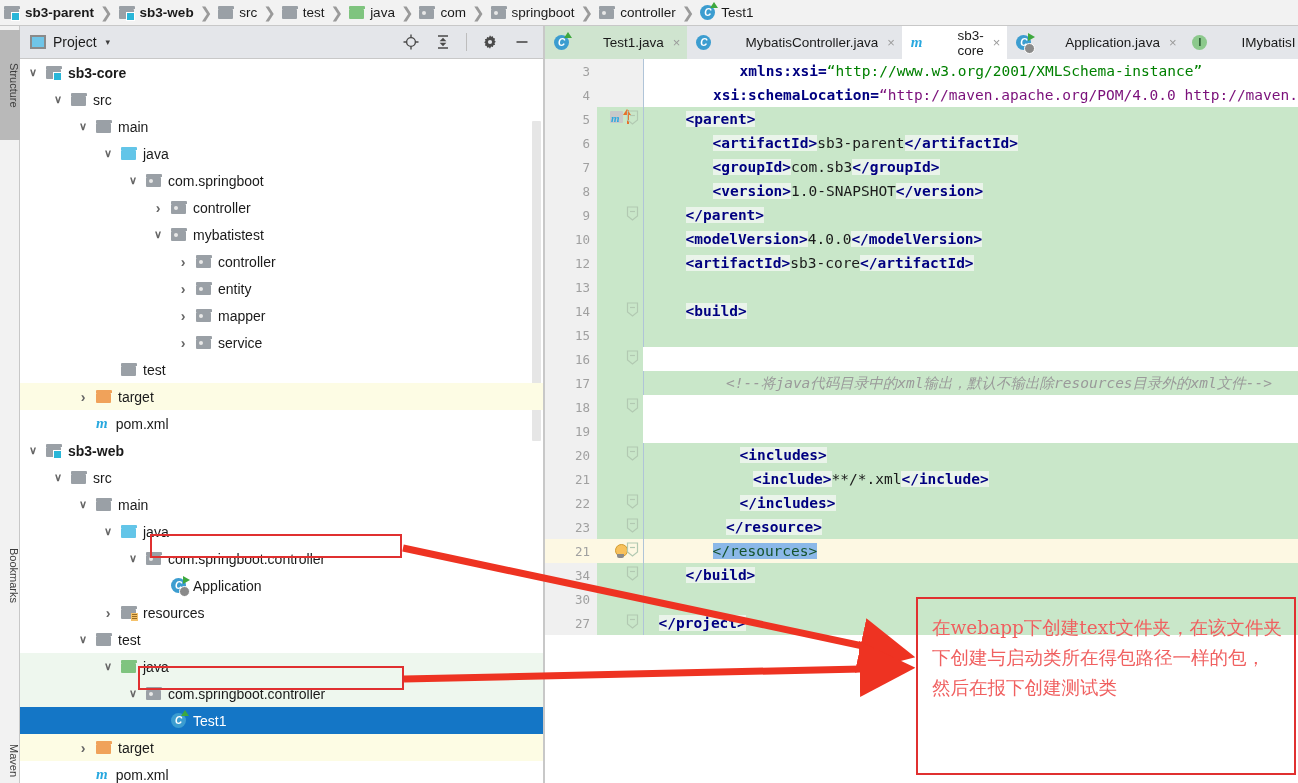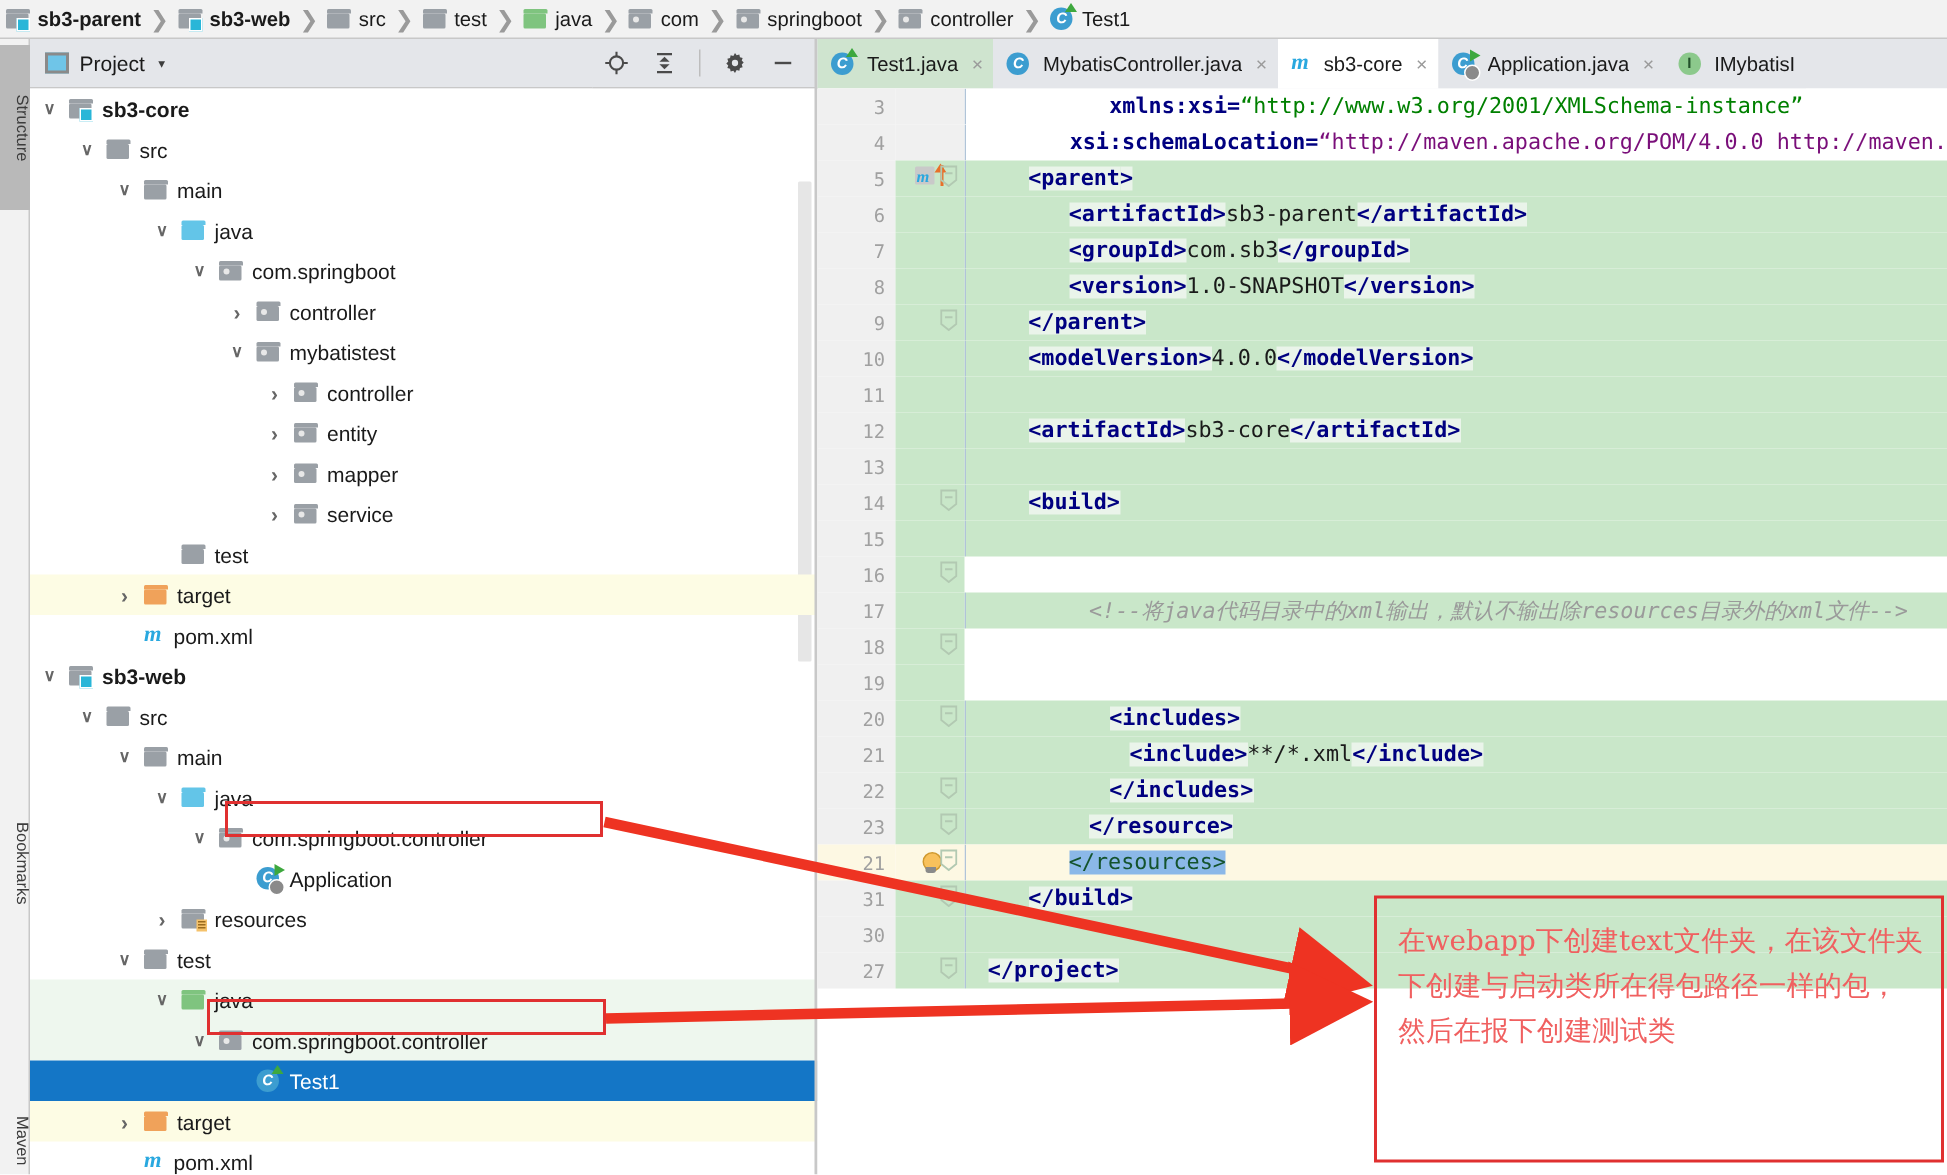--- a/index.html
+++ b/index.html
@@ -105,21 +105,21 @@
 
   
   .tabbar { position:absolute; left:545px; top:26px; width:753px; height:33px; background:#e4e6ea;
             display:flex; align-items:flex-end; box-sizing:border-box; }
   .tab { height:33px; display:flex; align-items:center; padding:0 7px 0 9px; gap:5px;
          font-size:13.5px; color:#1a1a1a; box-sizing:border-box; position:relative; }
   .tab.green  { background:#cfe4cf; }
   .tab.grey   { background:#e4e6ea; }
   .tab.active { background:#ffffff; }
   .tab .x { color:#9a9a9a; font-size:13px; margin-left:4px; }
-  .tab .tlbl { max-width:155px; overflow:hidden; text-overflow:clip; }
+  .tab .tlbl { max-width:155px; overflow:hidden; text-overflow:clip;margin-left:25px; }
 
   
   .editor { position:absolute; left:545px; top:59px; width:753px; height:724px; background:#ffffff;
             overflow:hidden; font-family:"DejaVu Sans Mono", monospace; }
   .eline { position:relative; height:24px; display:flex; align-items:stretch; }
   .gutter { width:52px; flex:none; background:#f0f0f0; display:flex; align-items:center;
             justify-content:flex-end; padding-right:7px; box-sizing:border-box;
             font-size:12.5px; color:#a0a0a0; font-family:"DejaVu Sans Mono", monospace; }
   .gicon  { width:46px; flex:none; background:#f0f0f0; display:flex; align-items:center; justify-content:center; position:relative; }
   .fold   { color:#b8c6b8; font-size:11px; }
@@ -615,25 +615,20 @@
             </svg></span>
         </div>
         <div class="codecell"><span class="vline"></span><span style="display: inline-block; width: 40.5px;"></span><span class="tagname">&lt;/parent&gt;</span></div>
       </div>
       <div class="eline green-bg">
         <div class="gutter">10</div>
         <div class="gicon"></div>
         <div class="codecell"><span class="vline"></span><span style="display: inline-block; width: 40.5px;"></span><span class="tagname">&lt;modelVersion&gt;</span><span class="txtval">4.0.0</span><span class="tagname">&lt;/modelVersion&gt;</span></div>
       </div>
       <div class="eline green-bg">
-        <div class="gutter">11</div>
-        <div class="gicon"></div>
-        <div class="codecell"><span class="vline"></span><span style="display: inline-block; width: 40.5px;"></span></div>
-      </div>
-      <div class="eline green-bg">
         <div class="gutter">12</div>
         <div class="gicon"></div>
         <div class="codecell"><span class="vline"></span><span style="display: inline-block; width: 40.5px;"></span><span class="tagname">&lt;artifactId&gt;</span><span class="txtval">sb3-core</span><span class="tagname">&lt;/artifactId&gt;</span></div>
       </div>
       <div class="eline green-bg">
         <div class="gutter">13</div>
         <div class="gicon"></div>
         <div class="codecell"><span class="vline"></span><span style="display: inline-block; width: 40.5px;"></span></div>
       </div>
       <div class="eline green-bg">
@@ -721,21 +716,21 @@
             <span class="base"></span>
           </span>
           <span class="fold" style="position: absolute; right: 4px;"><svg width="13" height="15" viewBox="0 0 13 15">
               <path d="M1.5 1h10v9l-5 4-5-4z" fill="none" stroke="#b2c9b2" stroke-width="1.2"></path>
               <path d="M4 5.5h5" stroke="#b2c9b2" stroke-width="1.2"></path>
             </svg></span>
         </div>
         <div class="codecell"><span class="vline"></span><span style="display: inline-block; width: 67.5px;"></span><span class="selhl" style="color: #14532d; font-weight: normal;">&lt;/resources&gt;</span></div>
       </div>
       <div class="eline green-bg">
-        <div class="gutter">31</div>
+        <div class="gutter">34</div>
         <div class="gicon">
           <span class="fold" style="position: absolute; right: 4px;"><svg width="13" height="15" viewBox="0 0 13 15">
               <path d="M1.5 1h10v9l-5 4-5-4z" fill="none" stroke="#b2c9b2" stroke-width="1.2"></path>
               <path d="M4 5.5h5" stroke="#b2c9b2" stroke-width="1.2"></path>
             </svg></span>
         </div>
         <div class="codecell"><span class="vline"></span><span style="display: inline-block; width: 40.5px;"></span><span class="tagname">&lt;/build&gt;</span></div>
       </div>
       <div class="eline green-bg">
         <div class="gutter">30</div>

